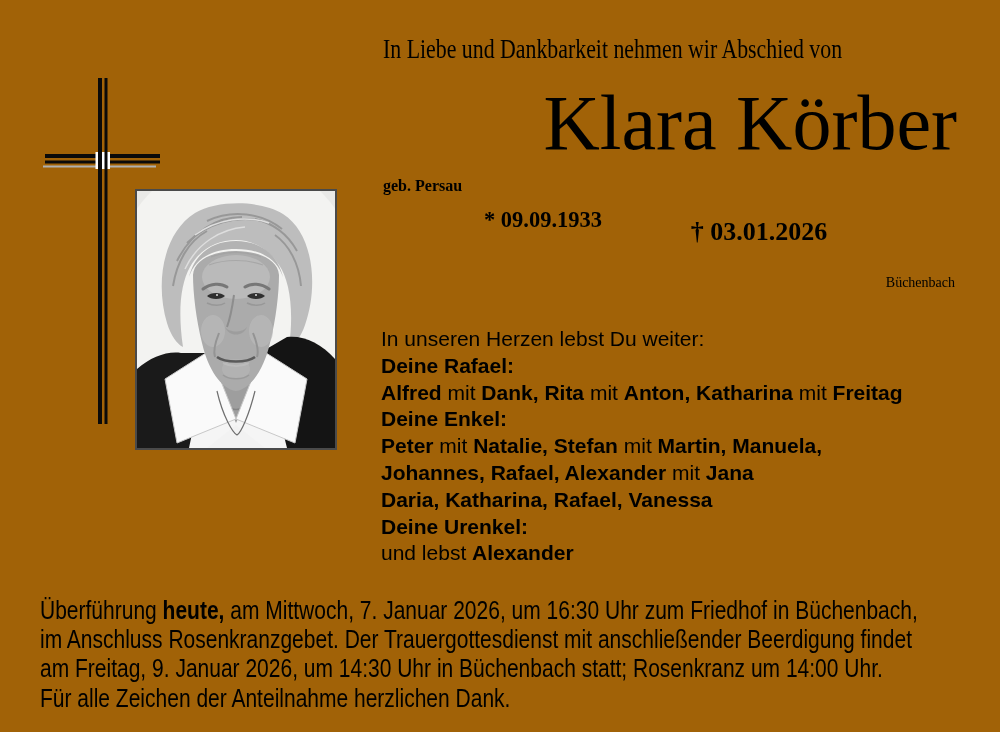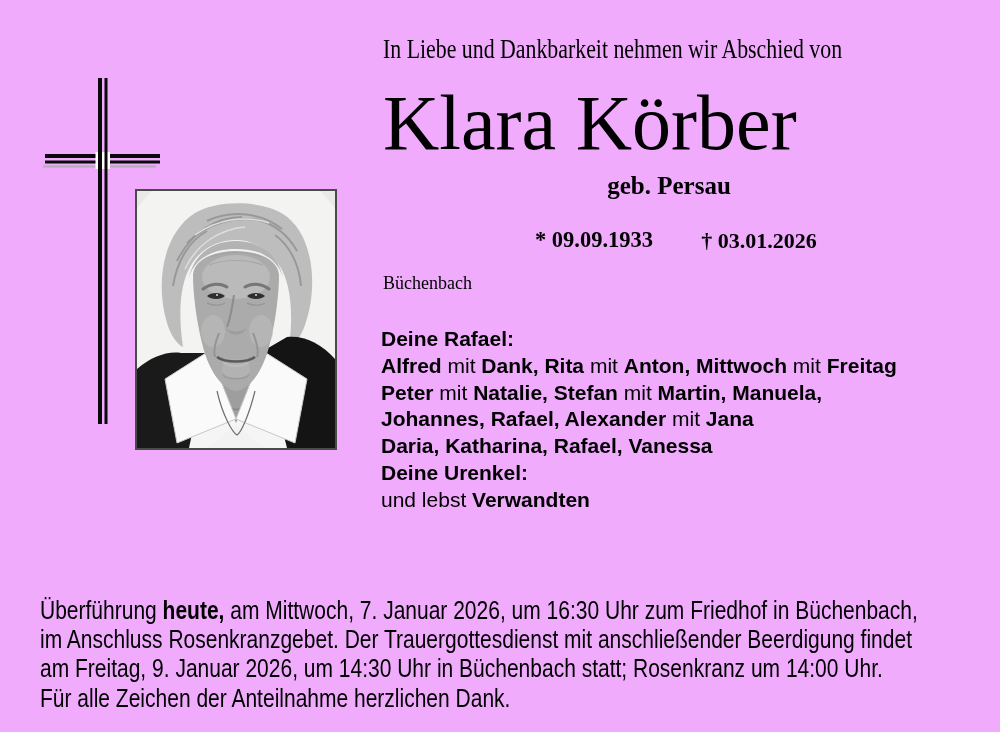--- a/index.html
+++ b/index.html
@@ -1,52 +1,52 @@
 <!DOCTYPE html>
 <html><head>
 <meta charset="utf-8">
 <style>
   html,body{margin:0;padding:0;background:#ffffff;}
   .page{
-    position:relative;width:1000px;height:732px;background:#f0abfc;
+    position:relative;width:1000px;height:732px;background:#a16207;
     color:#000;overflow:hidden;
     font-family:"Liberation Serif","DejaVu Serif",serif;
   }
   
   .cross{position:absolute;left:40px;top:70px;}
   
   .photo{
     position:absolute;left:135px;top:189px;width:198px;height:257px;
     border:2px solid #4a4a4a;background:#ebebe9;
   }
   .photo svg{display:block;width:198px;height:257px;}
   
   .intro{
     position:absolute;left:383px;top:34px;font-size:28px;line-height:30px;
     white-space:nowrap;transform:scaleX(0.78);transform-origin:0 0;
   }
   .name{
-    position:absolute;left:383px;top:84px;width:574px;text-align:left;
+    position:absolute;left:383px;top:84px;width:574px;text-align:right;
     font-size:78px;line-height:78px;white-space:nowrap;
   }
   .maiden{
-    position:absolute;left:383px;top:172px;width:572px;text-align:center;
-    font-size:25px;line-height:28px;font-weight:bold;
+    position:absolute;left:383px;top:172px;width:572px;
+    font-size:16px;line-height:28px;font-weight:bold;
   }
   .bdate{
-    position:absolute;left:433px;top:226px;width:220px;text-align:right;
+    position:absolute;left:433px;top:206px;width:220px;text-align:center;
     font-size:22.5px;line-height:28px;font-weight:bold;white-space:nowrap;
   }
   .ddate{
-    position:absolute;left:649px;top:227px;width:220px;text-align:center;
-    font-size:22px;line-height:28px;font-weight:bold;white-space:nowrap;
+    position:absolute;left:649px;top:218px;width:220px;text-align:center;
+    font-size:26px;line-height:28px;font-weight:bold;white-space:nowrap;
   }
   .place{
-    position:absolute;left:383px;top:270px;width:572px;text-align:left;
-    font-size:18px;line-height:26px;
+    position:absolute;left:383px;top:270px;width:572px;text-align:right;
+    font-size:14px;line-height:26px;
   }
   
   .family{
     position:absolute;left:381px;top:326px;
     font-family:"Liberation Sans","DejaVu Sans",sans-serif;
     font-size:21px;line-height:26.8px;white-space:nowrap;
   }
   
   .notice{
     position:absolute;left:40px;top:596px;
@@ -158,27 +158,29 @@
   </div>
 
   <div class="intro">In Liebe und Dankbarkeit nehmen wir Abschied von</div>
   <div class="name">Klara Körber</div>
   <div class="maiden">geb. Persau</div>
   <div class="bdate">* 09.09.1933</div>
   <div class="ddate">† 03.01.2026</div>
   <div class="place">Büchenbach</div>
 
   <div class="family">
+      <div class="tline"><span>In unseren Herzen lebst Du weiter:</span></div>
       <div class="tline"><span class="b">Deine Rafael:</span></div>
-      <div class="tline"><span class="b">Alfred</span><span> mit </span><span class="b">Dank, Rita</span><span> mit </span><span class="b">Anton, Mittwoch</span><span> mit </span><span class="b">Freitag</span></div>
+      <div class="tline"><span class="b">Alfred</span><span> mit </span><span class="b">Dank, Rita</span><span> mit </span><span class="b">Anton, Katharina</span><span> mit </span><span class="b">Freitag</span></div>
+      <div class="tline"><span class="b">Deine Enkel:</span></div>
       <div class="tline"><span class="b">Peter</span><span> mit </span><span class="b">Natalie, Stefan</span><span> mit </span><span class="b">Martin, Manuela,</span></div>
       <div class="tline"><span class="b">Johannes, Rafael, Alexander</span><span> mit </span><span class="b">Jana</span></div>
       <div class="tline"><span class="b">Daria, Katharina, Rafael, Vanessa</span></div>
       <div class="tline"><span class="b">Deine Urenkel:</span></div>
-      <div class="tline"><span>und lebst </span><span class="b">Verwandten</span></div>
+      <div class="tline"><span>und lebst </span><span class="b">Alexander</span></div>
     </div>
 
   <div class="notice">
       <div class="tline"><span>Überführung </span><span class="b">heute,</span><span> am Mittwoch, 7. Januar 2026, um 16:30 Uhr zum Friedhof in Büchenbach,</span></div>
       <div class="tline"><span>im Anschluss Rosenkranzgebet. Der Trauergottesdienst mit anschließender Beerdigung findet</span></div>
       <div class="tline"><span>am Freitag, 9. Januar 2026, um 14:30 Uhr in Büchenbach statt; Rosenkranz um 14:00 Uhr.</span></div>
       <div class="tline"><span>Für alle Zeichen der Anteilnahme herzlichen Dank.</span></div>
     </div>
 
 </div>

